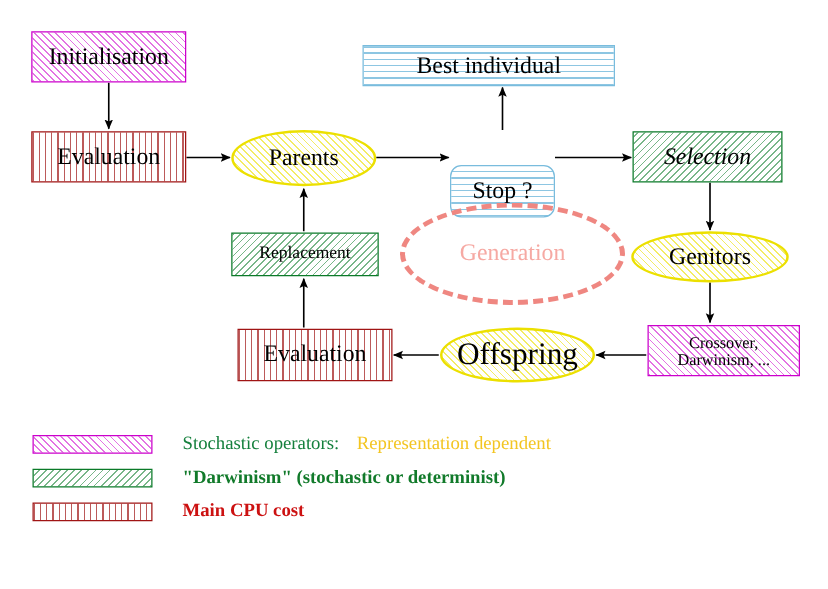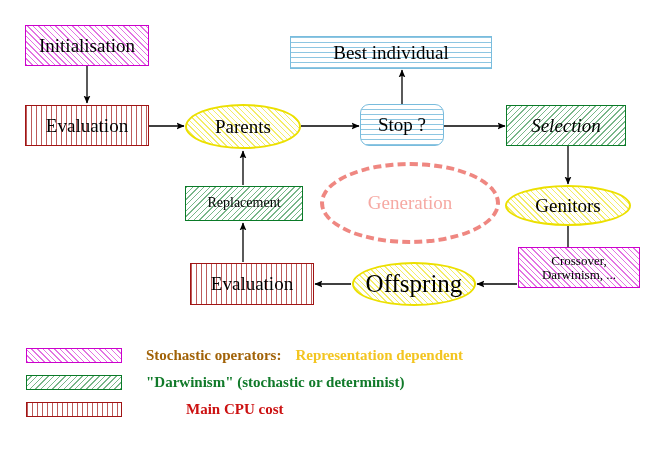--- a/index.html
+++ b/index.html
@@ -55,38 +55,38 @@
         rgba(121,188,221,0.85) 0px, rgba(121,188,221,0.85) 1px,
         rgba(255,255,255,0) 1px, rgba(255,255,255,0) 5px);
   }
   .hatch-yellow{
     border:2px solid #ece000;
     background-color:#ffffff;
     background-image:repeating-linear-gradient(45deg,
         rgba(236,224,0,0.60) 0px, rgba(236,224,0,0.60) 1px,
         rgba(255,255,255,0) 1px, rgba(255,255,255,0) 4px);
   }
-  .rounded{border-radius:9px;}
+  .rounded{border-radius:9px;margin-top:28px;}
   .ellipse{border-radius:50%;}
   .dashed-ellipse{
     border:4px dashed #ef8781;
     border-radius:50%;
     background:transparent;
     color:#f6a9a3;
   }
 
   
   #legend{position:absolute;left:0;top:338px;width:662px;height:133px;z-index:3;}
   .legend-row{position:absolute;left:0;display:flex;align-items:center;height:22px;}
   .swatch{
     width:96px;height:15px;box-sizing:border-box;margin-left:26px;flex:none;
   }
   .legend-text{margin-left:24px;white-space:nowrap;font-size:15px;}
-  .lt-magenta{color:#a16207;font-weight:bold;}
-  .lt-gold{color:#f3c521;font-weight:bold;margin-left:14px;}
+  .lt-magenta{color:#15803d;font-weight:normal;}
+  .lt-gold{color:#f3c521;font-weight:normal;margin-left:14px;}
   .lt-green{color:#117a2a;font-weight:bold;}
   .lt-red{color:#cc1111;font-weight:bold;}
   .lt-blue{color:#84bede;font-weight:bold;}
 </style>
 </head>
 <body>
 
 <div id="canvas">
 
   <svg id="svg-layer" viewBox="0 0 662 471" xmlns="http://www.w3.org/2000/svg">
@@ -132,21 +132,21 @@
   </div>
 
   <div class="node hatch-green" style="left:506px;top:105px;width:120px;height:41px;font-size:19px;font-style:italic;">
     <span>Selection</span>
   </div>
 
   <div class="node hatch-yellow ellipse" style="left:505px;top:185px;width:126px;height:41px;font-size:19px;">
     <span>Genitors</span>
   </div>
 
-  <div class="node hatch-magenta" style="left:518px;top:247px;width:122px;height:41px;font-size:13px;flex-direction:column;">
+  <div class="node hatch-magenta" style="left:518px;top:260px;width:122px;height:41px;font-size:13px;flex-direction:column;">
     <span>Crossover,</span>
     <span>Darwinism, ...</span>
   </div>
 
   <div class="node hatch-yellow ellipse" style="left:352px;top:262px;width:124px;height:44px;font-size:25px;">
     <span>Offspring</span>
   </div>
 
   <div class="node hatch-red" style="left:190px;top:263px;width:124px;height:42px;font-size:19px;">
     <span>Evaluation</span>
@@ -166,21 +166,21 @@
       <div class="swatch hatch-magenta"></div>
       <div class="legend-text lt-magenta">Stochastic operators:</div>
       <div class="legend-text lt-gold">Representation dependent</div>
     </div>
 
     <div class="legend-row" style="top:33px;">
       <div class="swatch hatch-green"></div>
       <div class="legend-text lt-green">"Darwinism" (stochastic or determinist)</div>
     </div>
 
-    <div class="legend-row" style="top:60px;gap:40px;">
+    <div class="legend-row" style="top:60px;">
       <div class="swatch hatch-red"></div>
       <div class="legend-text lt-red">Main CPU cost</div>
     </div>
 
 
   </div>
 
 </div>
 
 </body></html>

